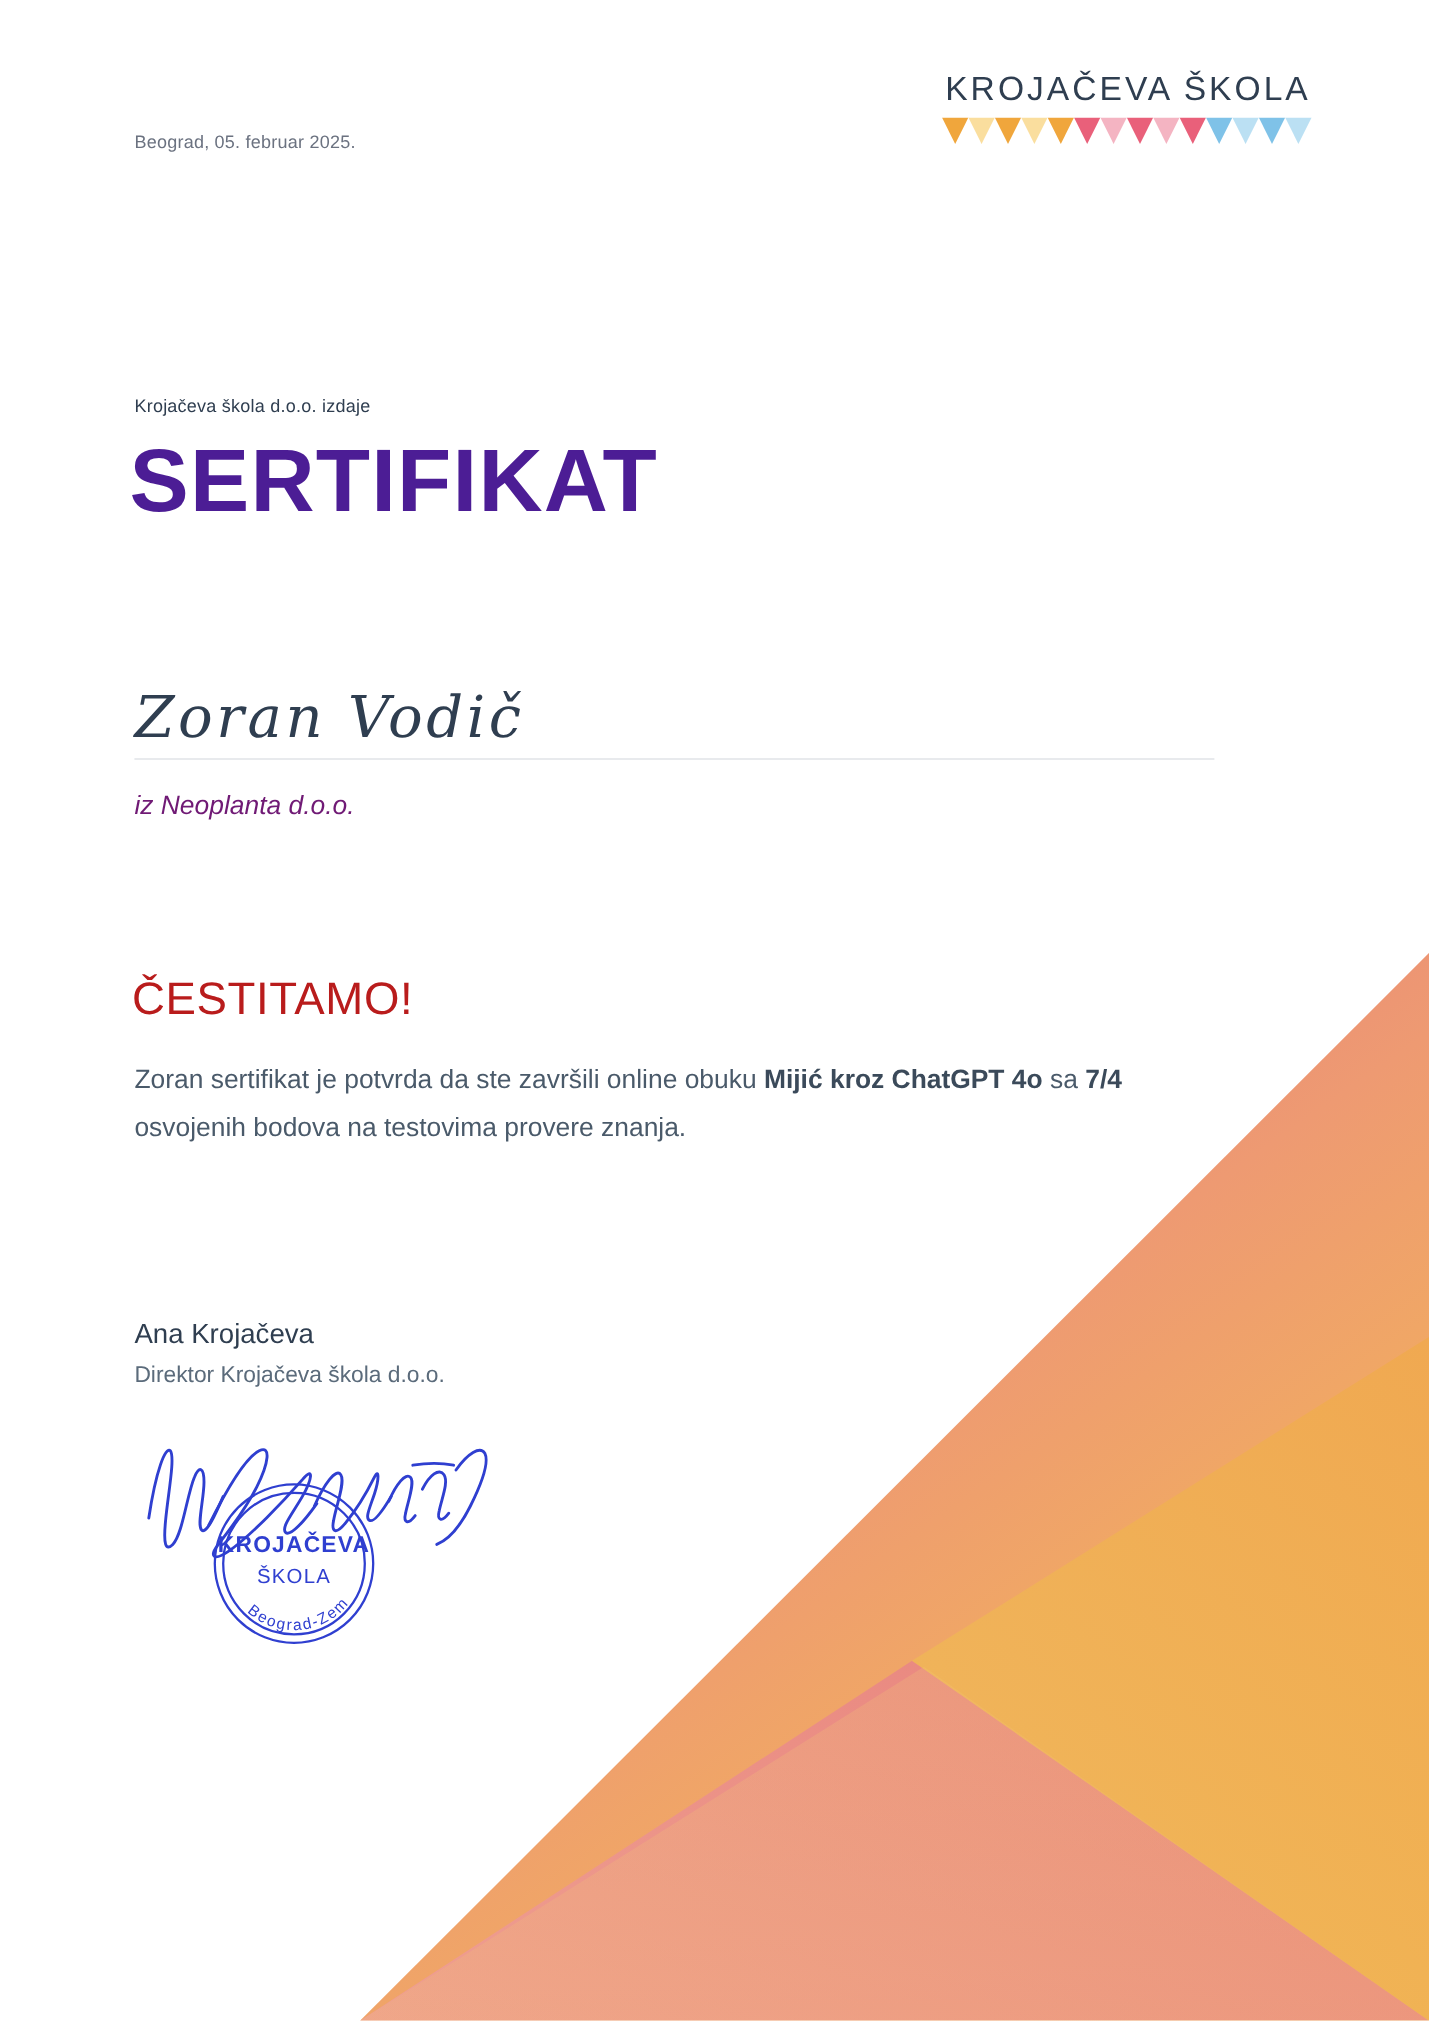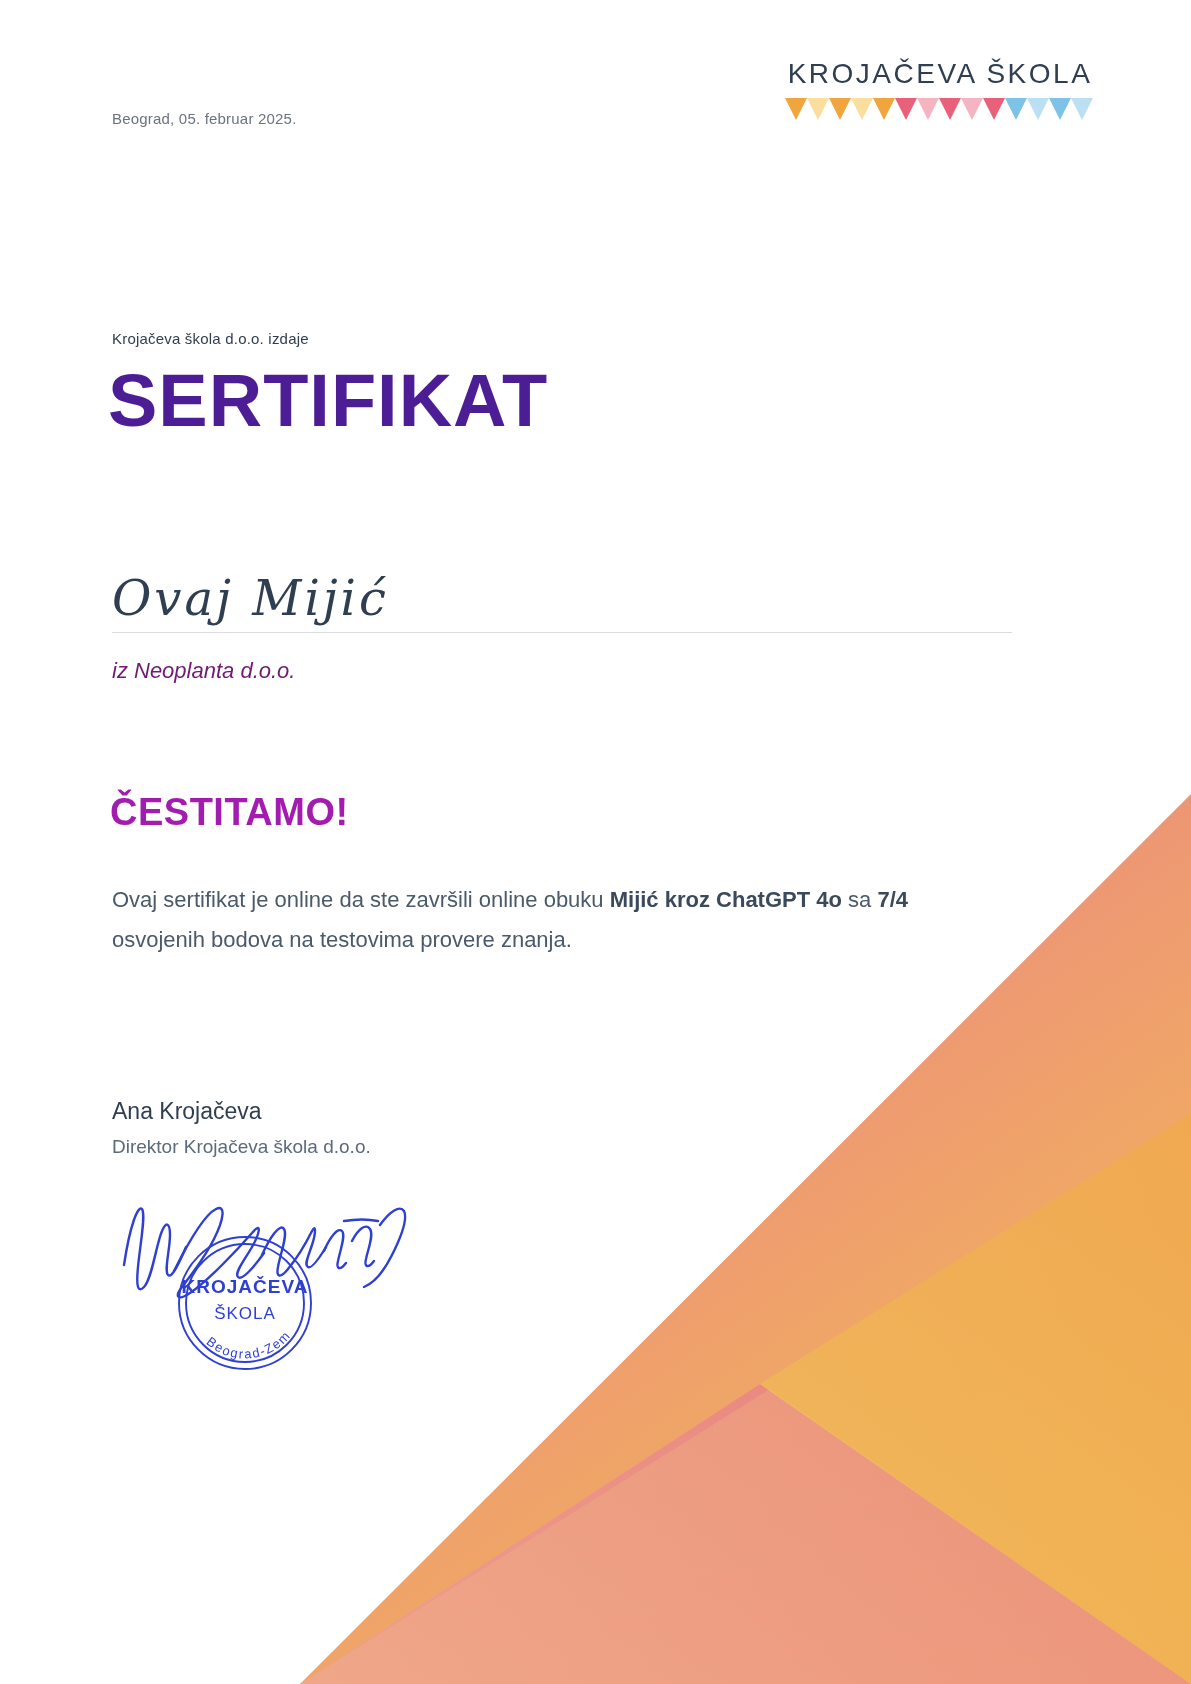--- a/index.html
+++ b/index.html
@@ -97,24 +97,24 @@
     left: 112px;
     top: 658px;
     font-size: 22px;
     font-style: italic;
     color: #701a75;
   }
 
   .congrats {
     position: absolute;
     left: 110px;
-    top: 791px;
+    top: 812px;
     font-size: 38px;
-    color: #a21caf;
-    font-weight: 700;
+    color: #b91c1c;
+    font-weight: 400;
     letter-spacing: 0.5px;
   }
   .paragraph {
     position: absolute;
     left: 112px;
     top: 880px;
     width: 895px;
     font-size: 22px;
     line-height: 40px;
     color: #4a5a6a;
@@ -200,28 +200,28 @@
       <polygon points="220,0 242,0 231,22" fill="#7fc2e8"></polygon>
       <polygon points="242,0 264,0 253,22" fill="#aad8f0" opacity="0.8"></polygon>
       <polygon points="264,0 286,0 275,22" fill="#7fc2e8"></polygon>
       <polygon points="286,0 308,0 297,22" fill="#aad8f0" opacity="0.8"></polygon>
     </svg>
   </div>
 
   <div class="issuer">Krojačeva škola d.o.o. izdaje</div>
   <div class="title">SERTIFIKAT</div>
 
-  <div class="recipient">Ovaj Mijić</div>
+  <div class="recipient">Zoran Vodič</div>
   <div class="rule"></div>
   <div class="company">iz Neoplanta d.o.o.</div>
 
   <div class="congrats">ČESTITAMO!</div>
 
   <div class="paragraph">
-    <span>Ovaj sertifikat je online da ste završili online obuku </span><b>Mijić kroz ChatGPT 4o</b><span> sa </span><span class="score">7/4</span><span> osvojenih bodova na testovima provere znanja.</span>
+    <span>Zoran sertifikat je potvrda da ste završili online obuku </span><b>Mijić kroz ChatGPT 4o</b><span> sa </span><span class="score">7/4</span><span> osvojenih bodova na testovima provere znanja.</span>
   </div>
 
   <div class="signer-name">Ana Krojačeva</div>
   <div class="signer-role">Direktor Krojačeva škola d.o.o.</div>
 
   <div class="sig-wrap">
     <svg width="330" height="200" viewBox="0 0 330 200">
       <g fill="none" stroke="#2f3fd0" stroke-width="2.4" stroke-linecap="round">
         <path d="M12,90 C18,50 26,30 30,34 C34,40 28,70 26,92 C24,112 26,118 32,112 C40,104 44,70 50,56 C54,46 58,48 58,60 C58,74 52,96 56,100 C60,104 68,86 74,72"></path>
         <path d="M62,96 C74,72 92,40 104,34 C114,29 112,44 102,64 C92,84 76,104 70,112 C62,122 66,126 78,118 C96,106 126,74 140,58 C150,46 148,58 140,72 C132,86 122,98 126,102 C130,106 142,92 152,78"></path>

